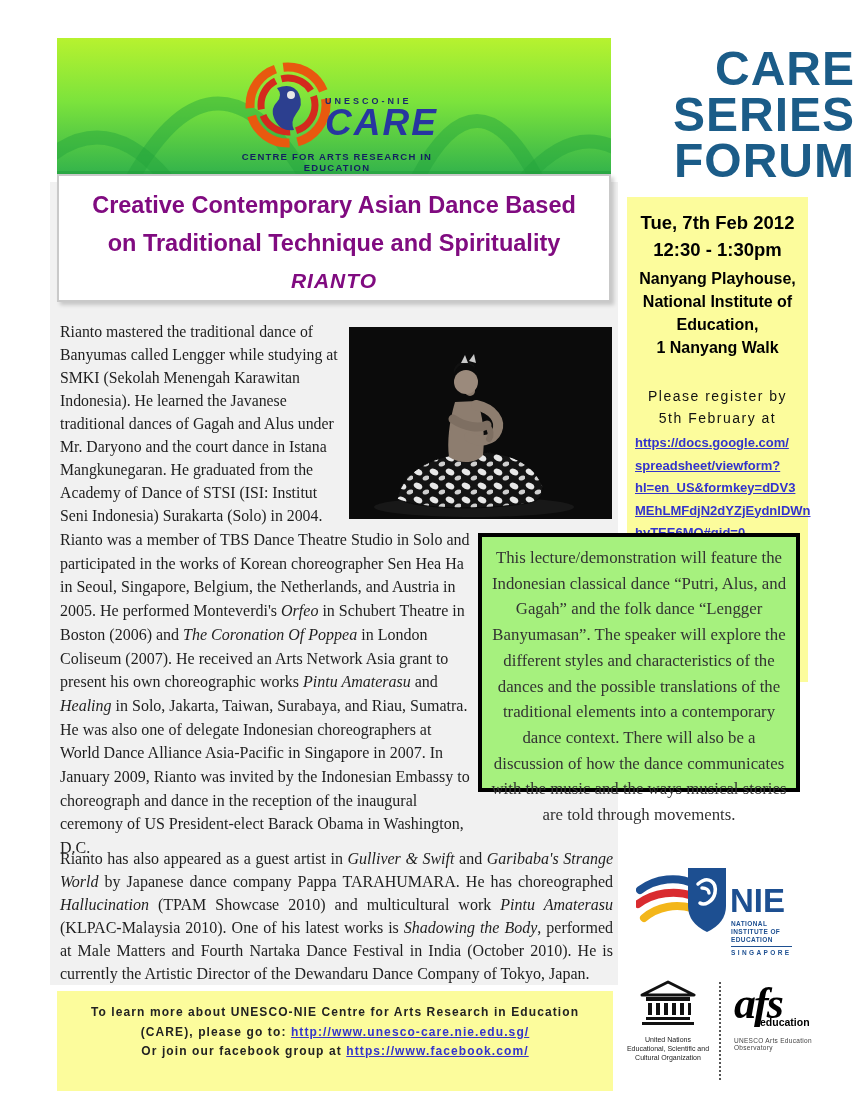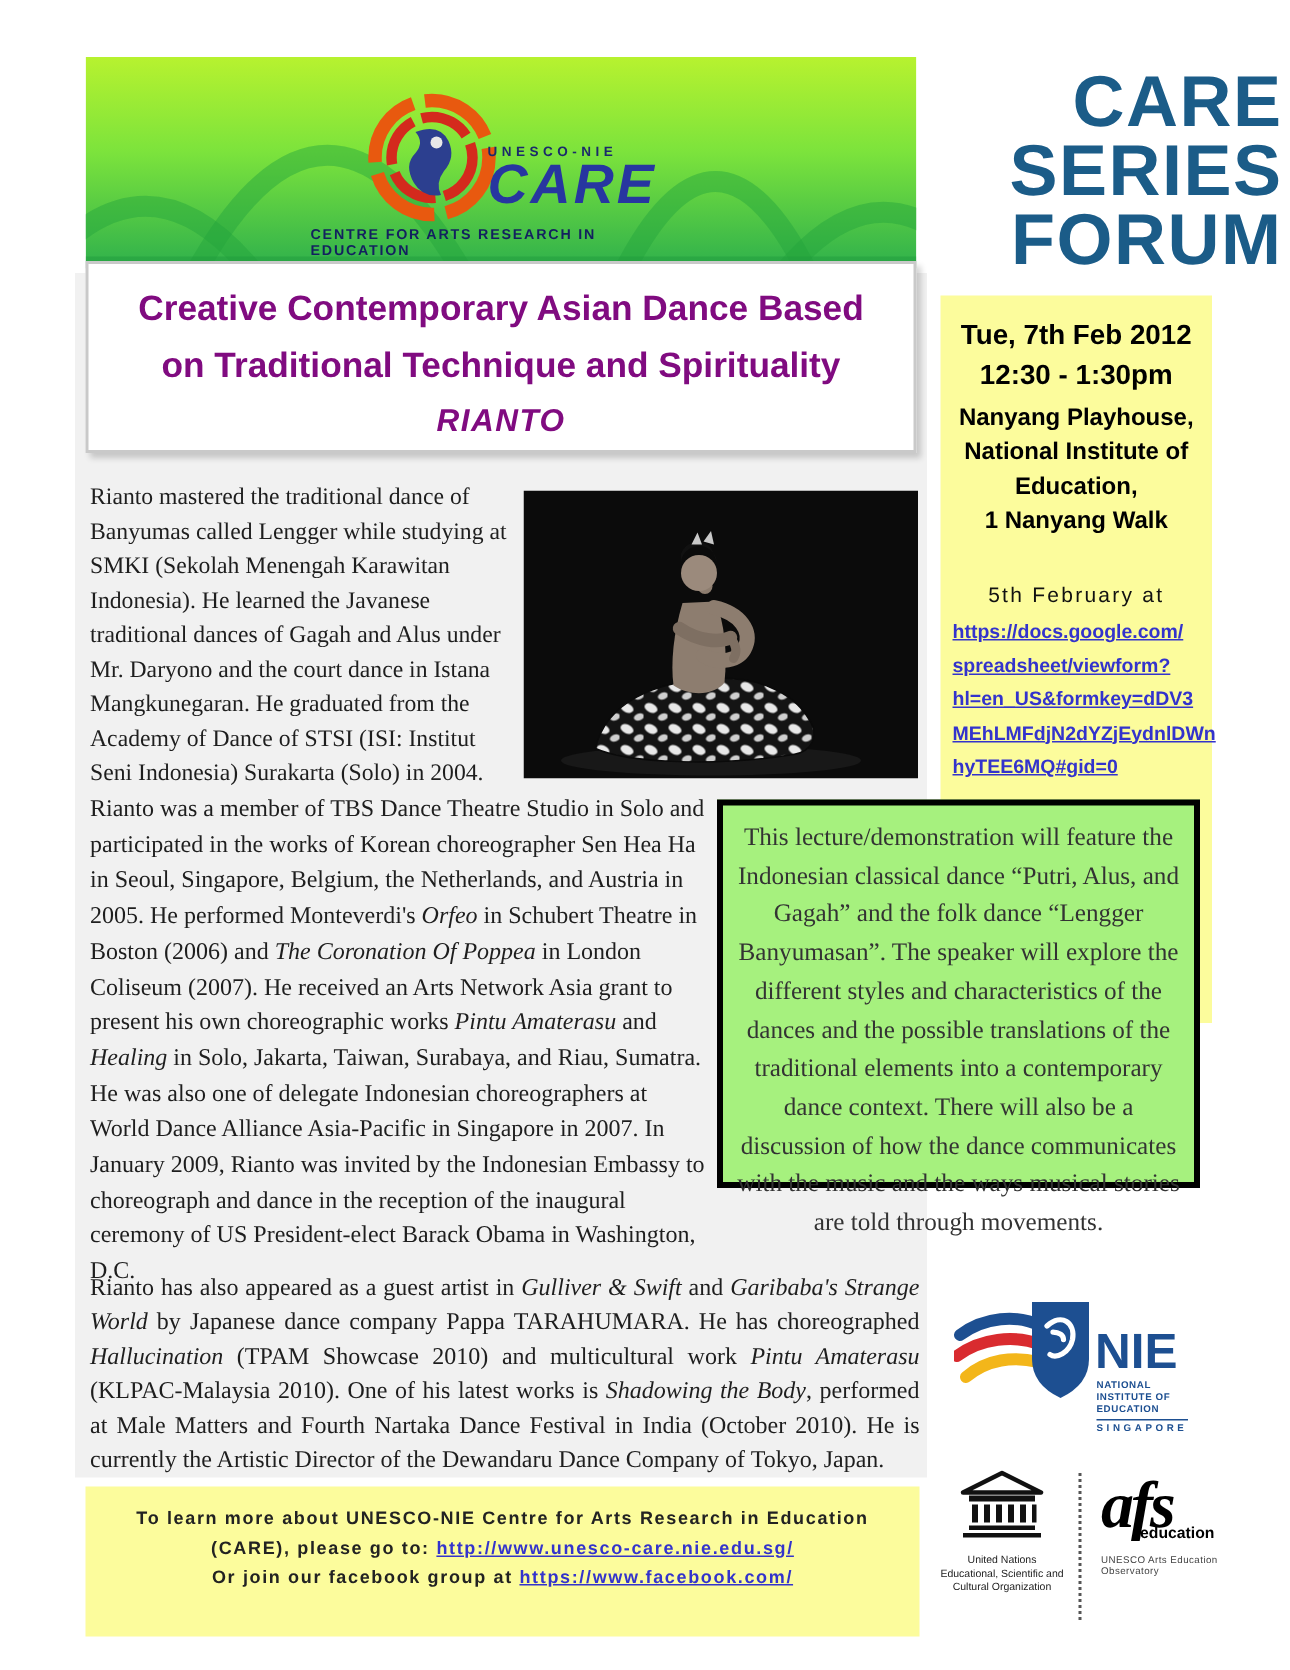--- a/index.html
+++ b/index.html
@@ -8,21 +8,21 @@
   .content-bg{position:absolute;left:50px;top:182px;width:568px;height:803px;background:#f1f1f1;}
 
   
   .banner{position:absolute;left:57px;top:38px;width:554px;height:180px;overflow:hidden;}
   .banner svg.waves{position:absolute;left:0;top:0;}
   .swirl{position:absolute;left:186px;top:22px;}
   .logo-org{position:absolute;left:268px;top:58px;font-size:9px;font-weight:bold;
             letter-spacing:3px;color:#1b2a6b;}
   .logo-care{position:absolute;left:268px;top:64px;font-size:37px;font-weight:bold;
              font-style:italic;color:#2736a0;letter-spacing:2px;}
-  .logo-sub{position:absolute;left:150px;top:113px;width:260px;text-align:left;
+  .logo-sub{position:absolute;left:150px;top:113px;width:260px;text-align:center;
             font-size:9.5px;font-weight:bold;letter-spacing:1.2px;color:#13205f;}
 
   
   .series{position:absolute;right:5px;top:46px;width:230px;text-align:right;
           font-weight:bold;font-size:48px;line-height:46px;letter-spacing:1px;color:#1b5c88;}
 
   
   .title-box{position:absolute;left:57px;top:174px;width:550px;height:114px;background:#fff;
              border:2px solid #c9c9c9;box-shadow:3px 3px 4px rgba(0,0,0,.18);text-align:center;
              padding-top:10px;}
@@ -159,20 +159,21 @@
   <div class="event-panel">
     <div class="evt-date">Tue, 7th Feb 2012</div>
     <div class="evt-date">12:30 - 1:30pm</div>
     <div class="evt-venue">
       <div>Nanyang Playhouse,</div>
       <div>National Institute of</div>
       <div>Education,</div>
       <div>1 Nanyang Walk</div>
     </div>
     <div class="evt-reg">
+      <div>Please register by</div>
       <div>5th February at</div>
     </div>
     <div class="evt-links">
       <a>https://docs.google.com/</a>
       <a>spreadsheet/viewform?</a>
       <a>hl=en_US&amp;formkey=dDV3</a>
       <a>MEhLMFdjN2dYZjEydnlDWn</a>
       <a>hyTEE6MQ#gid=0</a>
     </div>
   </div>

